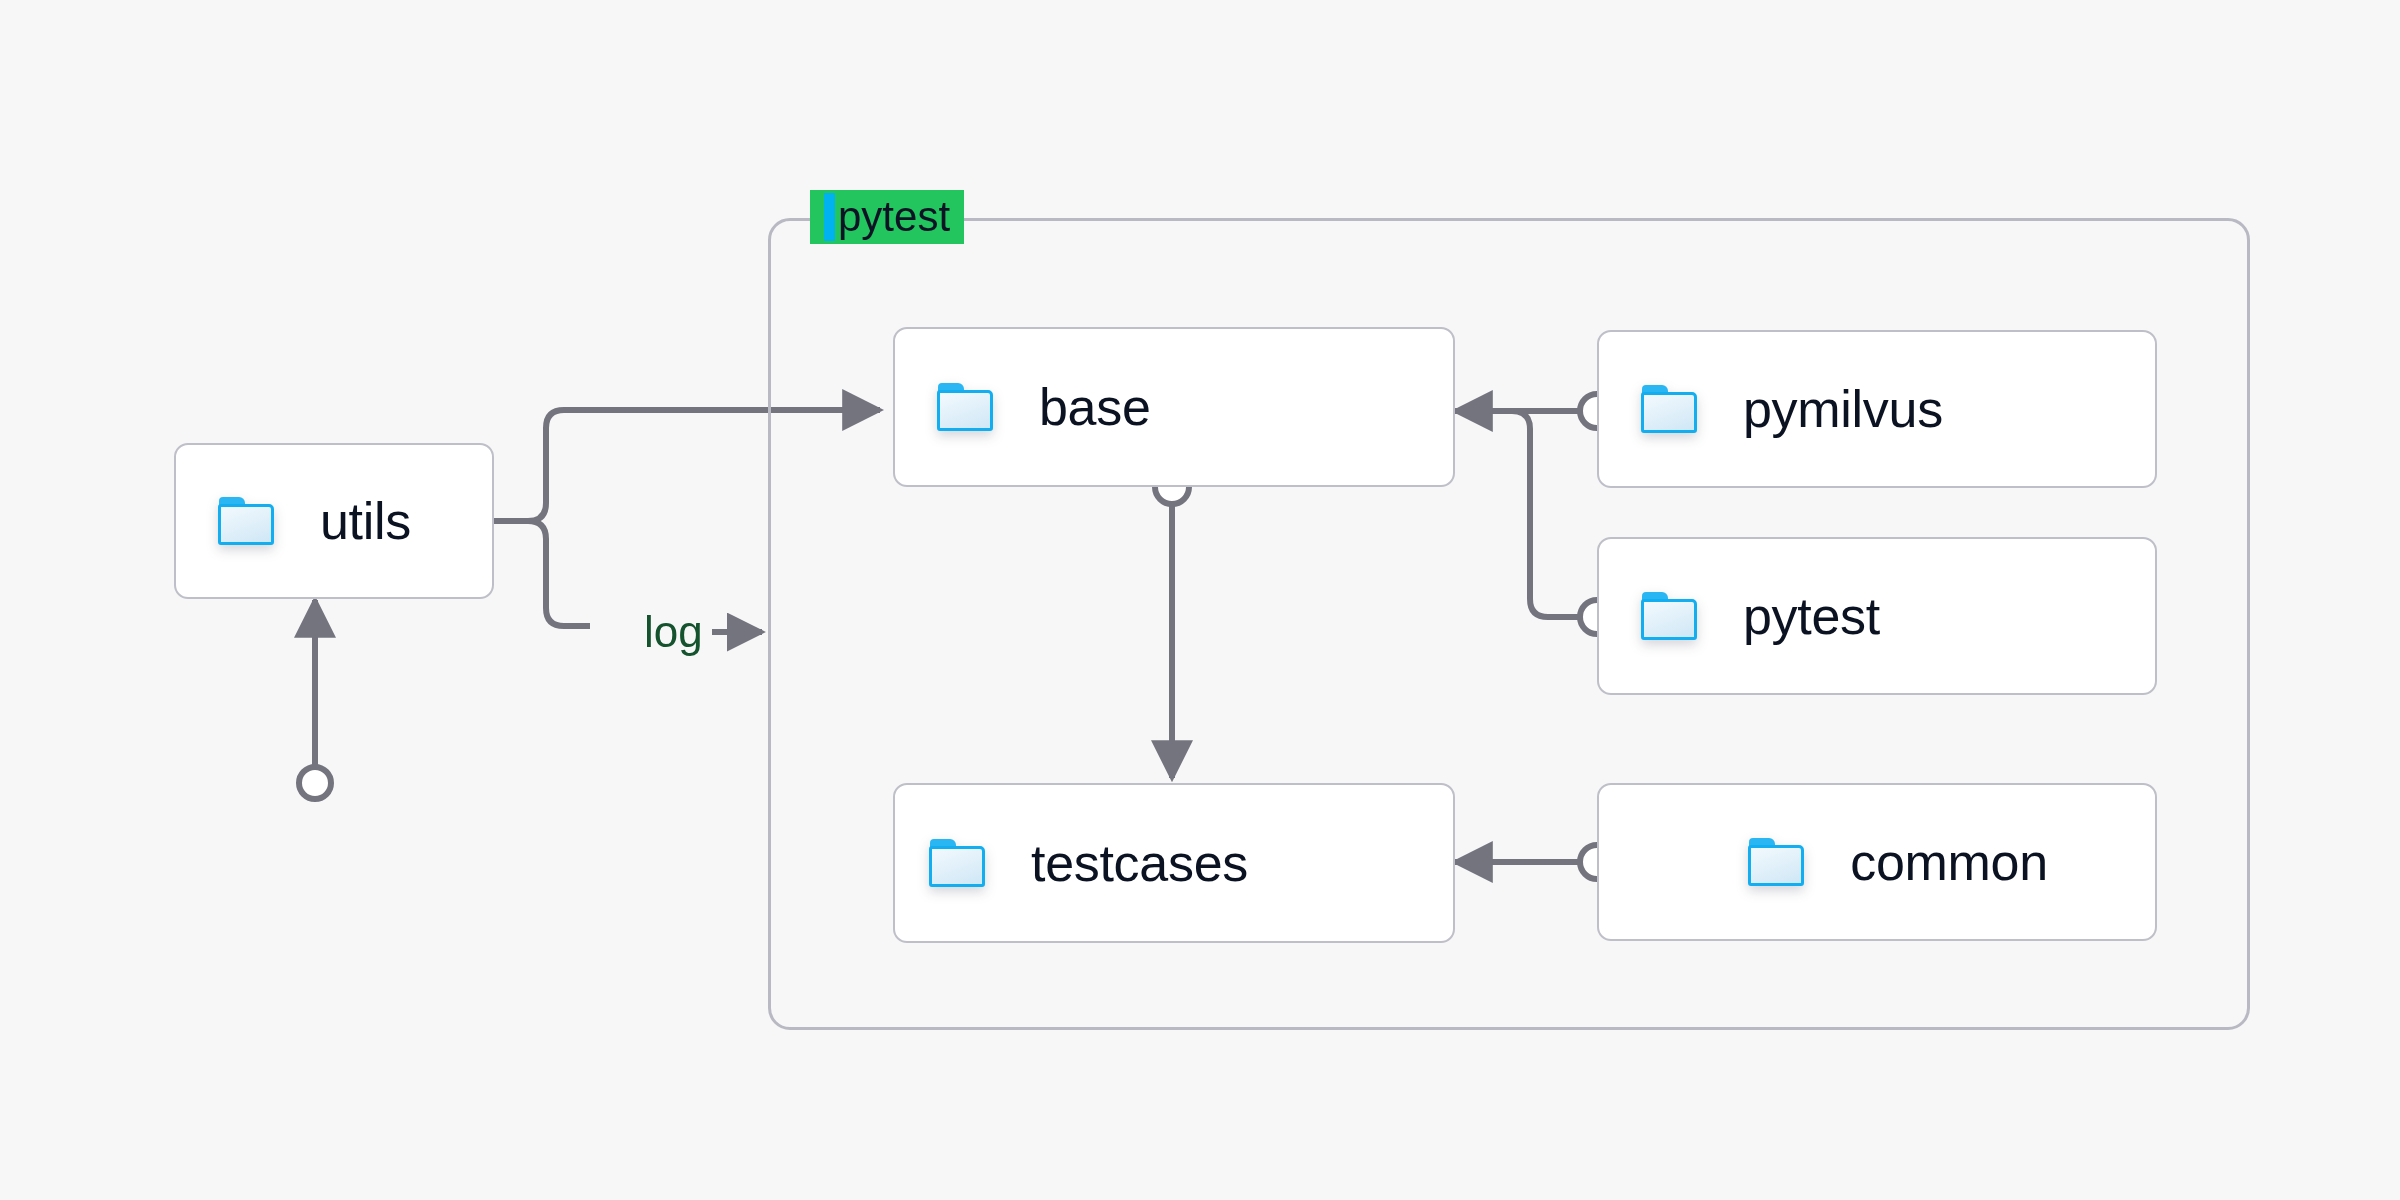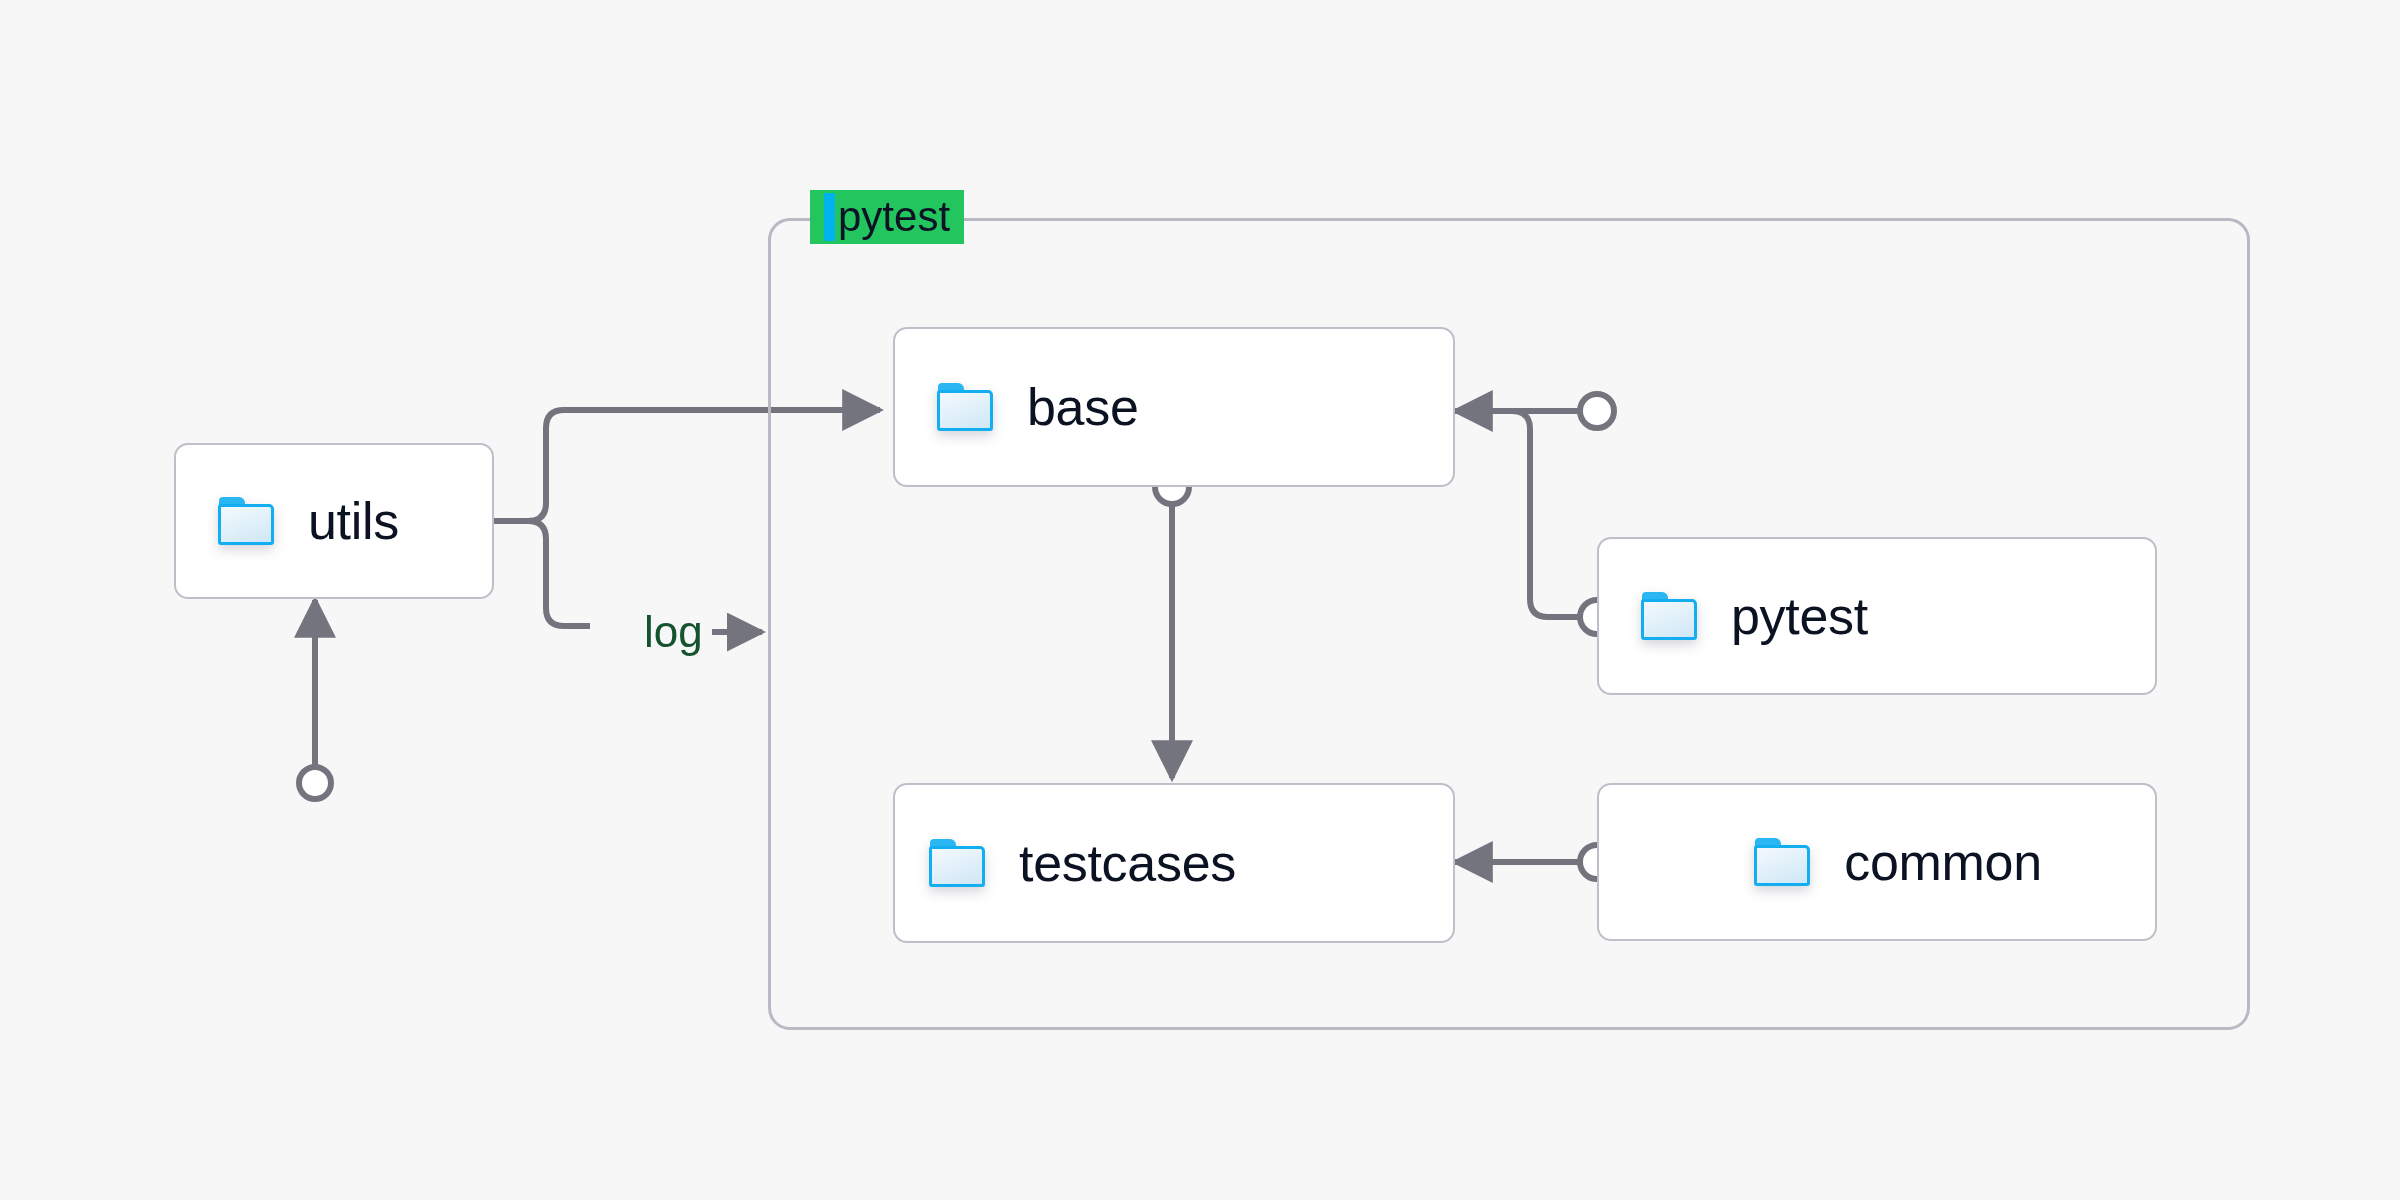--- a/index.html
+++ b/index.html
@@ -62,21 +62,21 @@
   
   .node {
     position: absolute;
     box-sizing: border-box;
     background: #ffffff;
     border: 2px solid #bfbfc9;
     border-radius: 14px;
     display: flex;
     align-items: center;
     padding-left: 42px;
-    gap: 34px;
+    gap: 46px;
   }
   .node-label {
     font-size: 52px;
     color: #0b1222;
     line-height: 1;
     white-space: nowrap;
     letter-spacing: -0.3px;
   }
   
   .folder-icon {
@@ -201,20 +201,27 @@
   </div>
 
   <div class="node" style="left:893px; top:783px; width:562px; height:160px;padding-left:34px;">
     <span class="folder-icon">
       <span class="tab"></span>
         <span class="body"></span>
     </span>
     <span class="node-label">testcases</span>
   </div>
 
+  <div class="node" style="left:1597px; top:330px; width:560px; height:158px;">
+    <span class="folder-icon">
+      <span class="tab"></span>
+        <span class="body"></span>
+    </span>
+    <span class="node-label">pymilvus</span>
+  </div>
 
   <div class="node" style="left:1597px; top:537px; width:560px; height:158px;">
     <span class="folder-icon">
       <span class="tab"></span>
         <span class="body"></span>
     </span>
     <span class="node-label">pytest</span>
   </div>
 
   <div class="node" style="left:1597px; top:783px; width:560px; height:158px;justify-content:center;">

